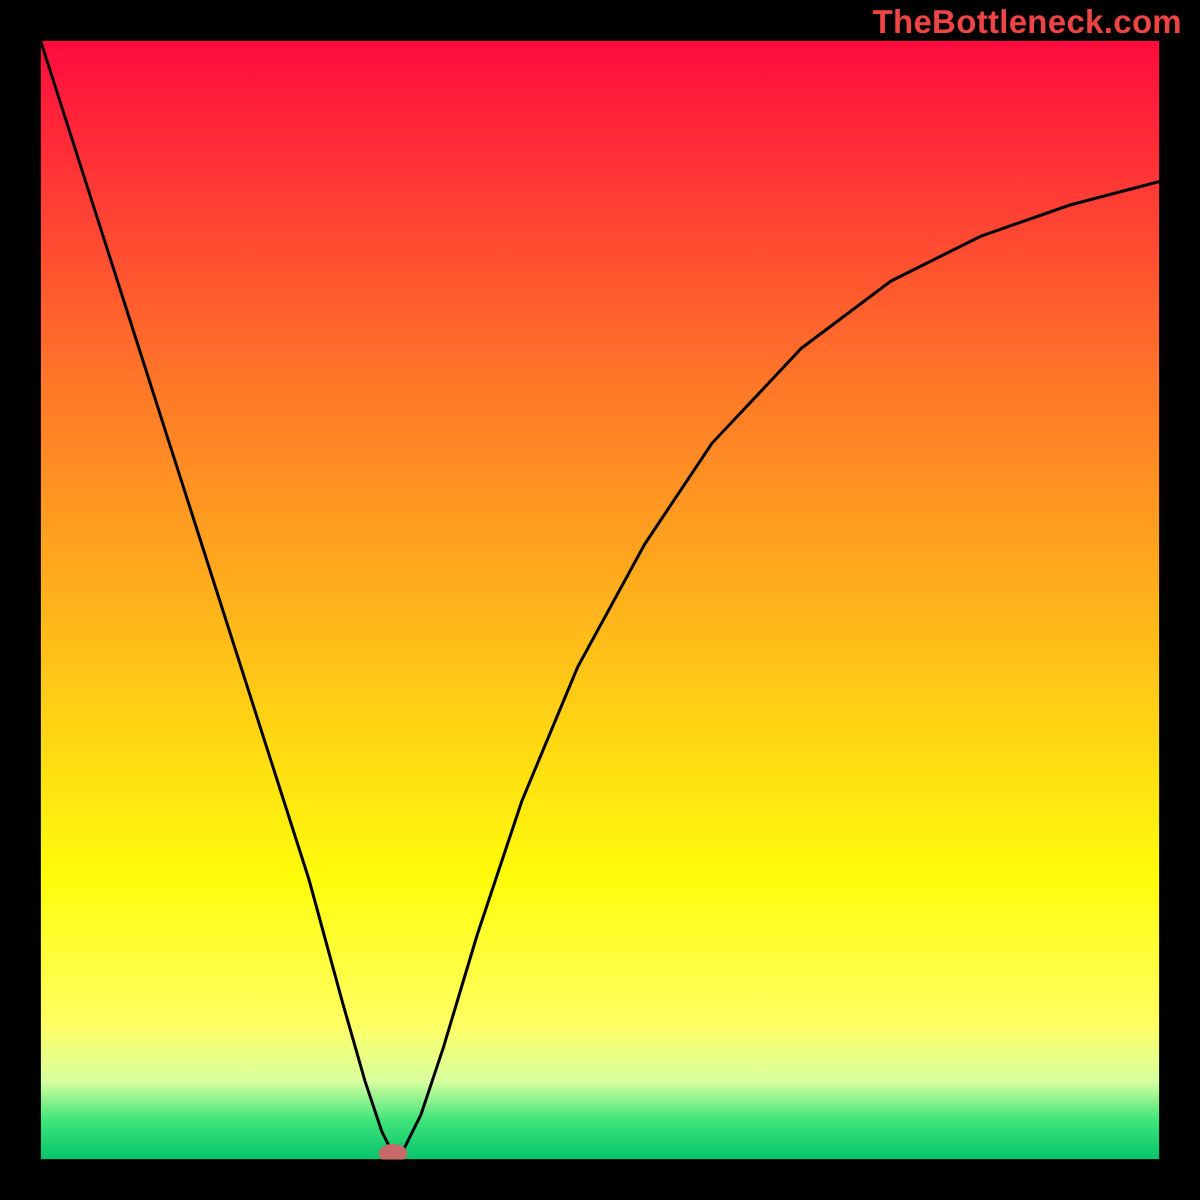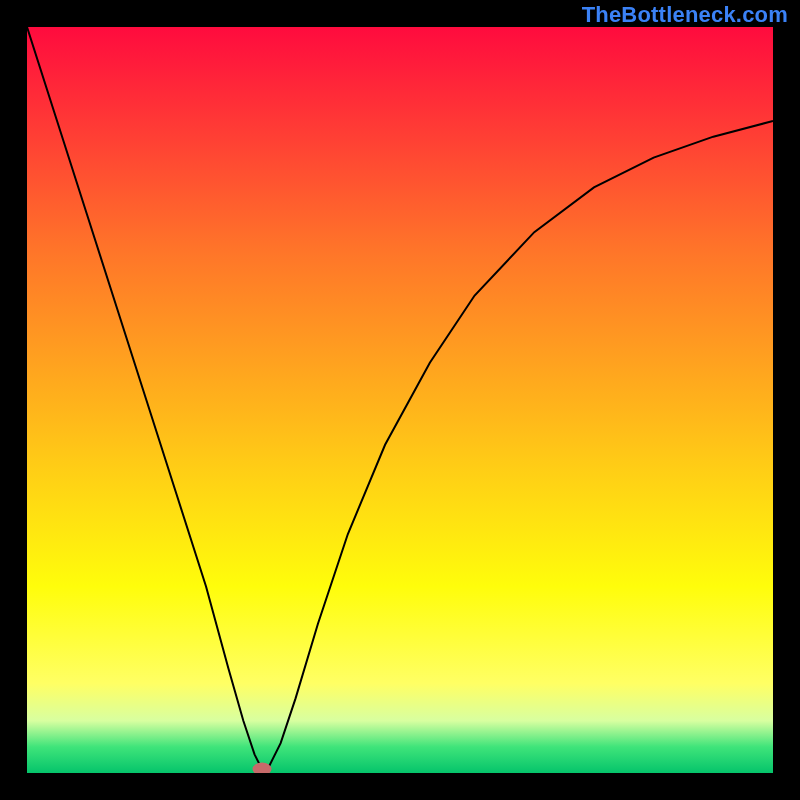--- a/index.html
+++ b/index.html
@@ -14,21 +14,21 @@
   .frame {
     position: relative;
     width: 800px;
     height: 800px;
     background: #000;
   }
   .watermark {
     position: absolute;
     top: 2px;
     right: 12px;
-    color: #3b82f6;
+    color: #ef4444;
     font-size: 22px;
     font-weight: 600;
     letter-spacing: 0.2px;
     z-index: 10;
   }
   .plot-area {
     position: absolute;
     left: 27px;
     top: 27px;
     width: 746px;

